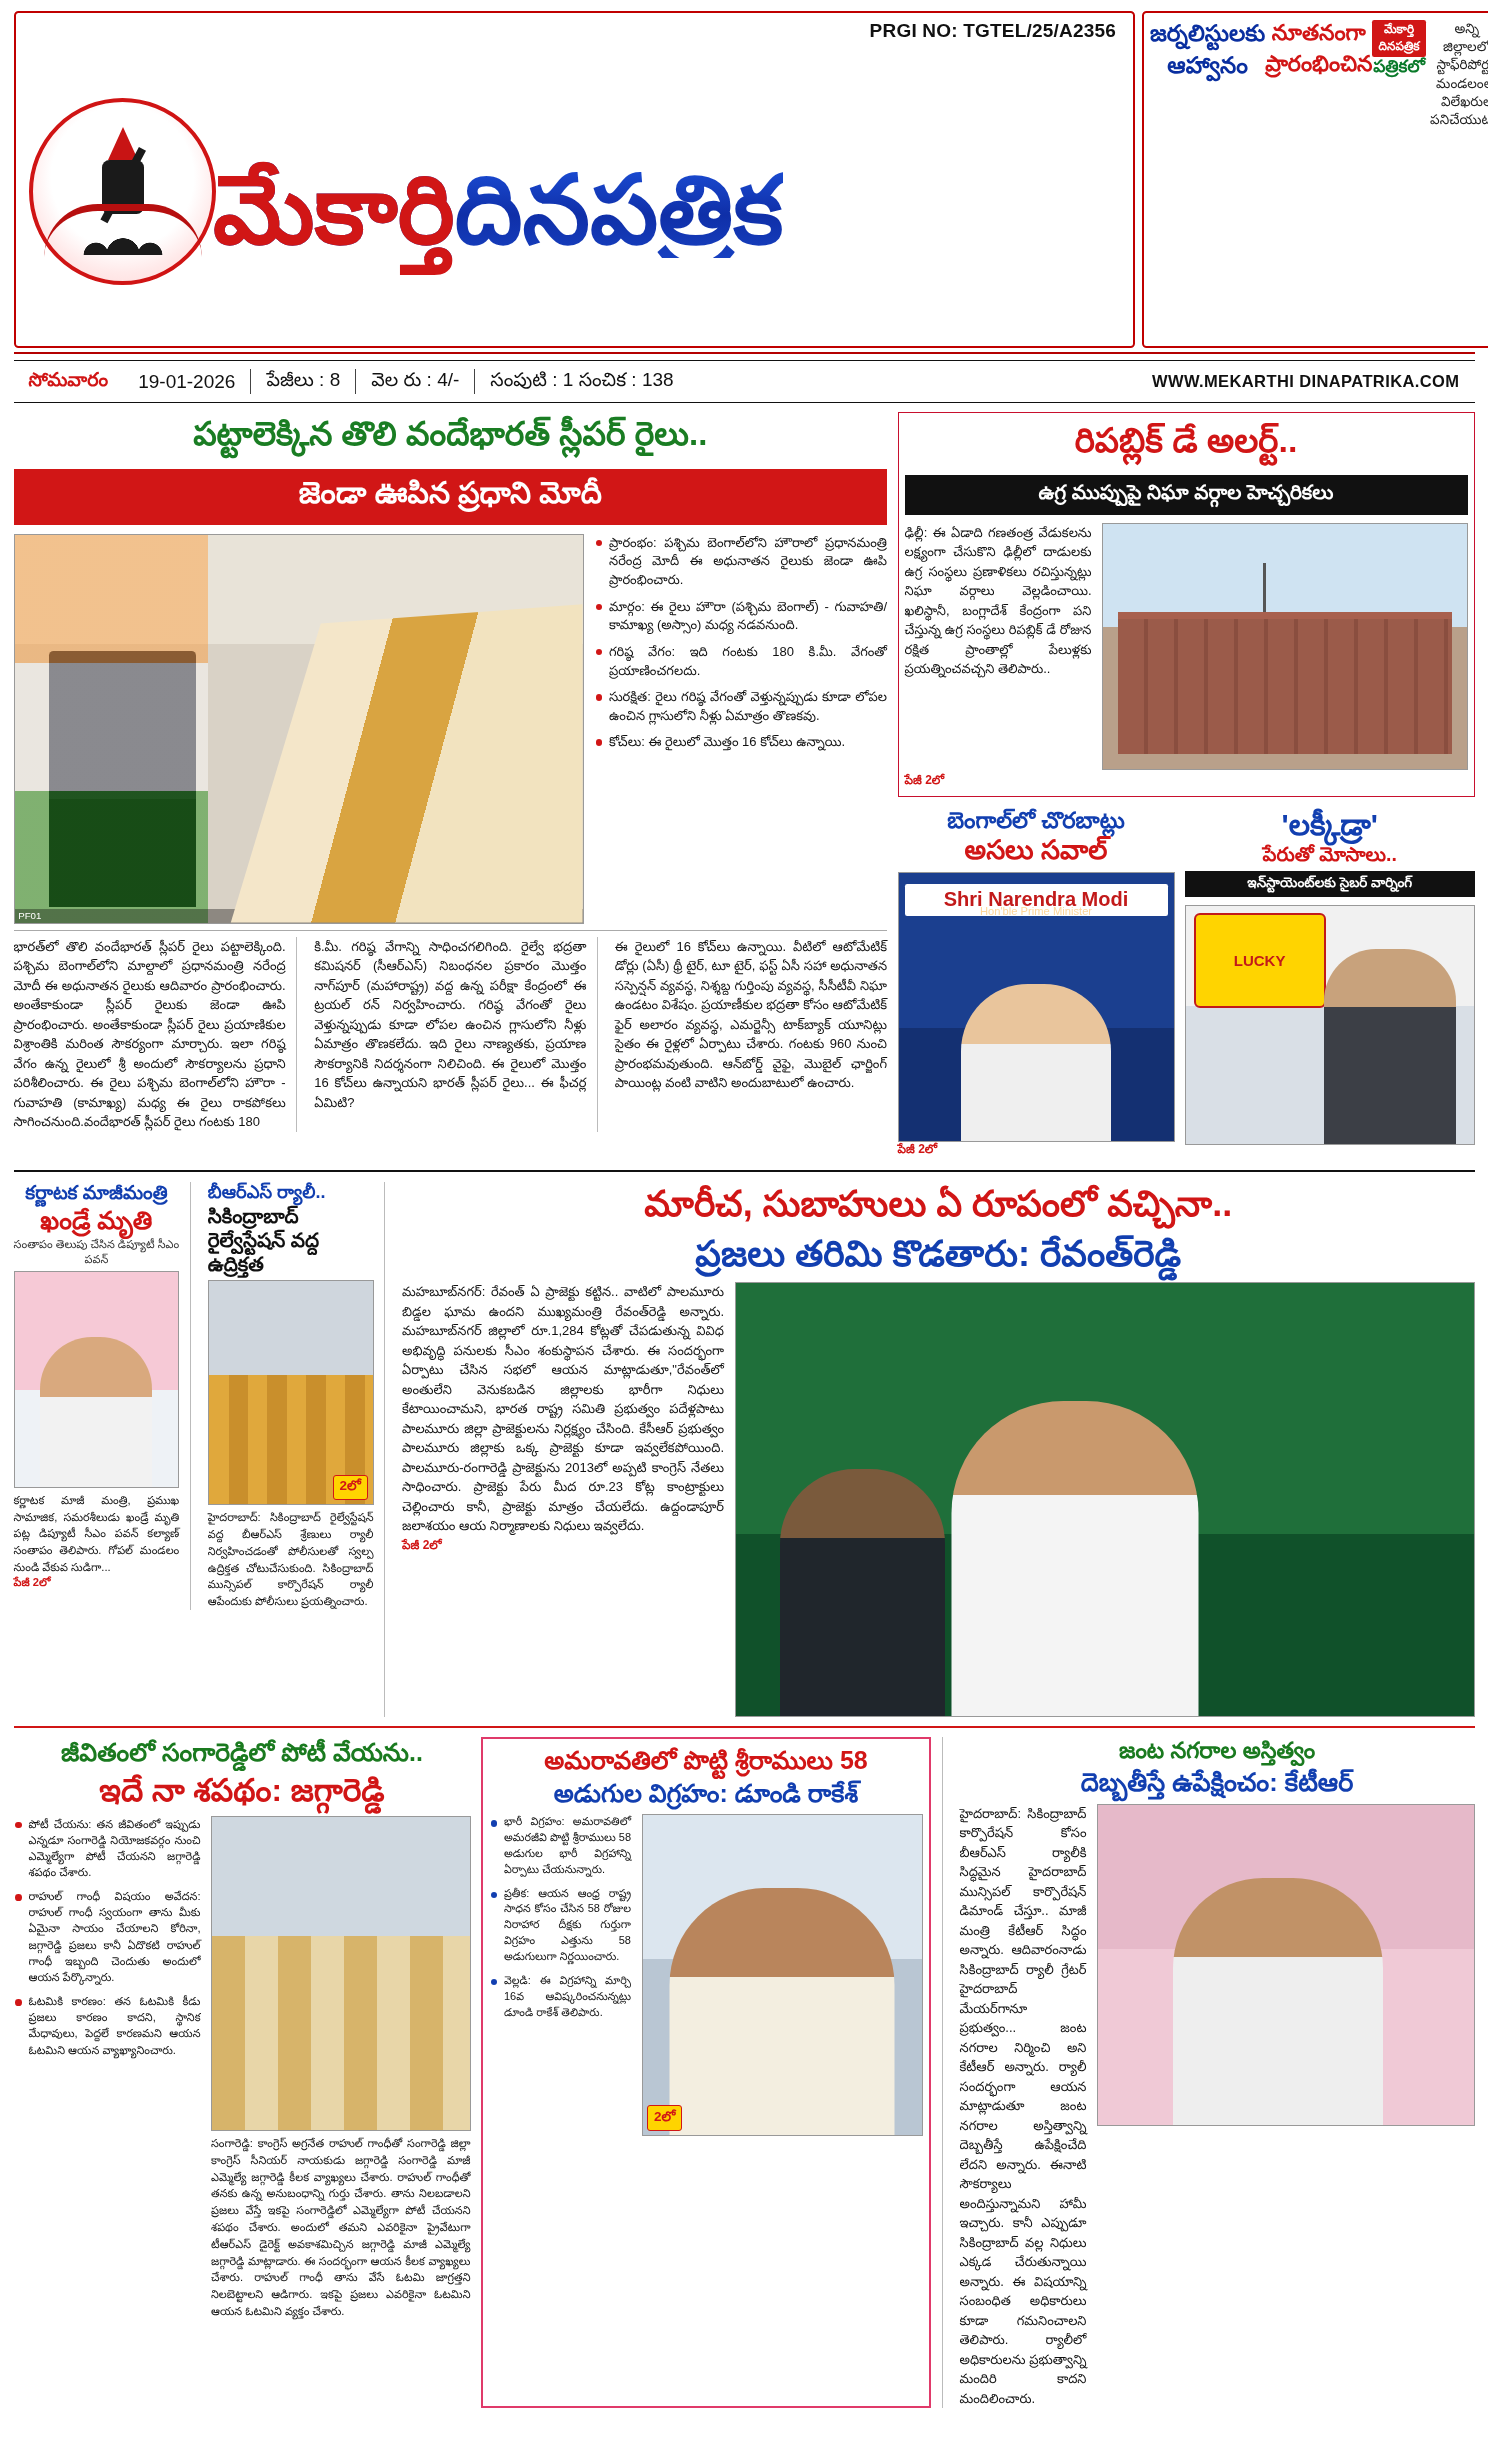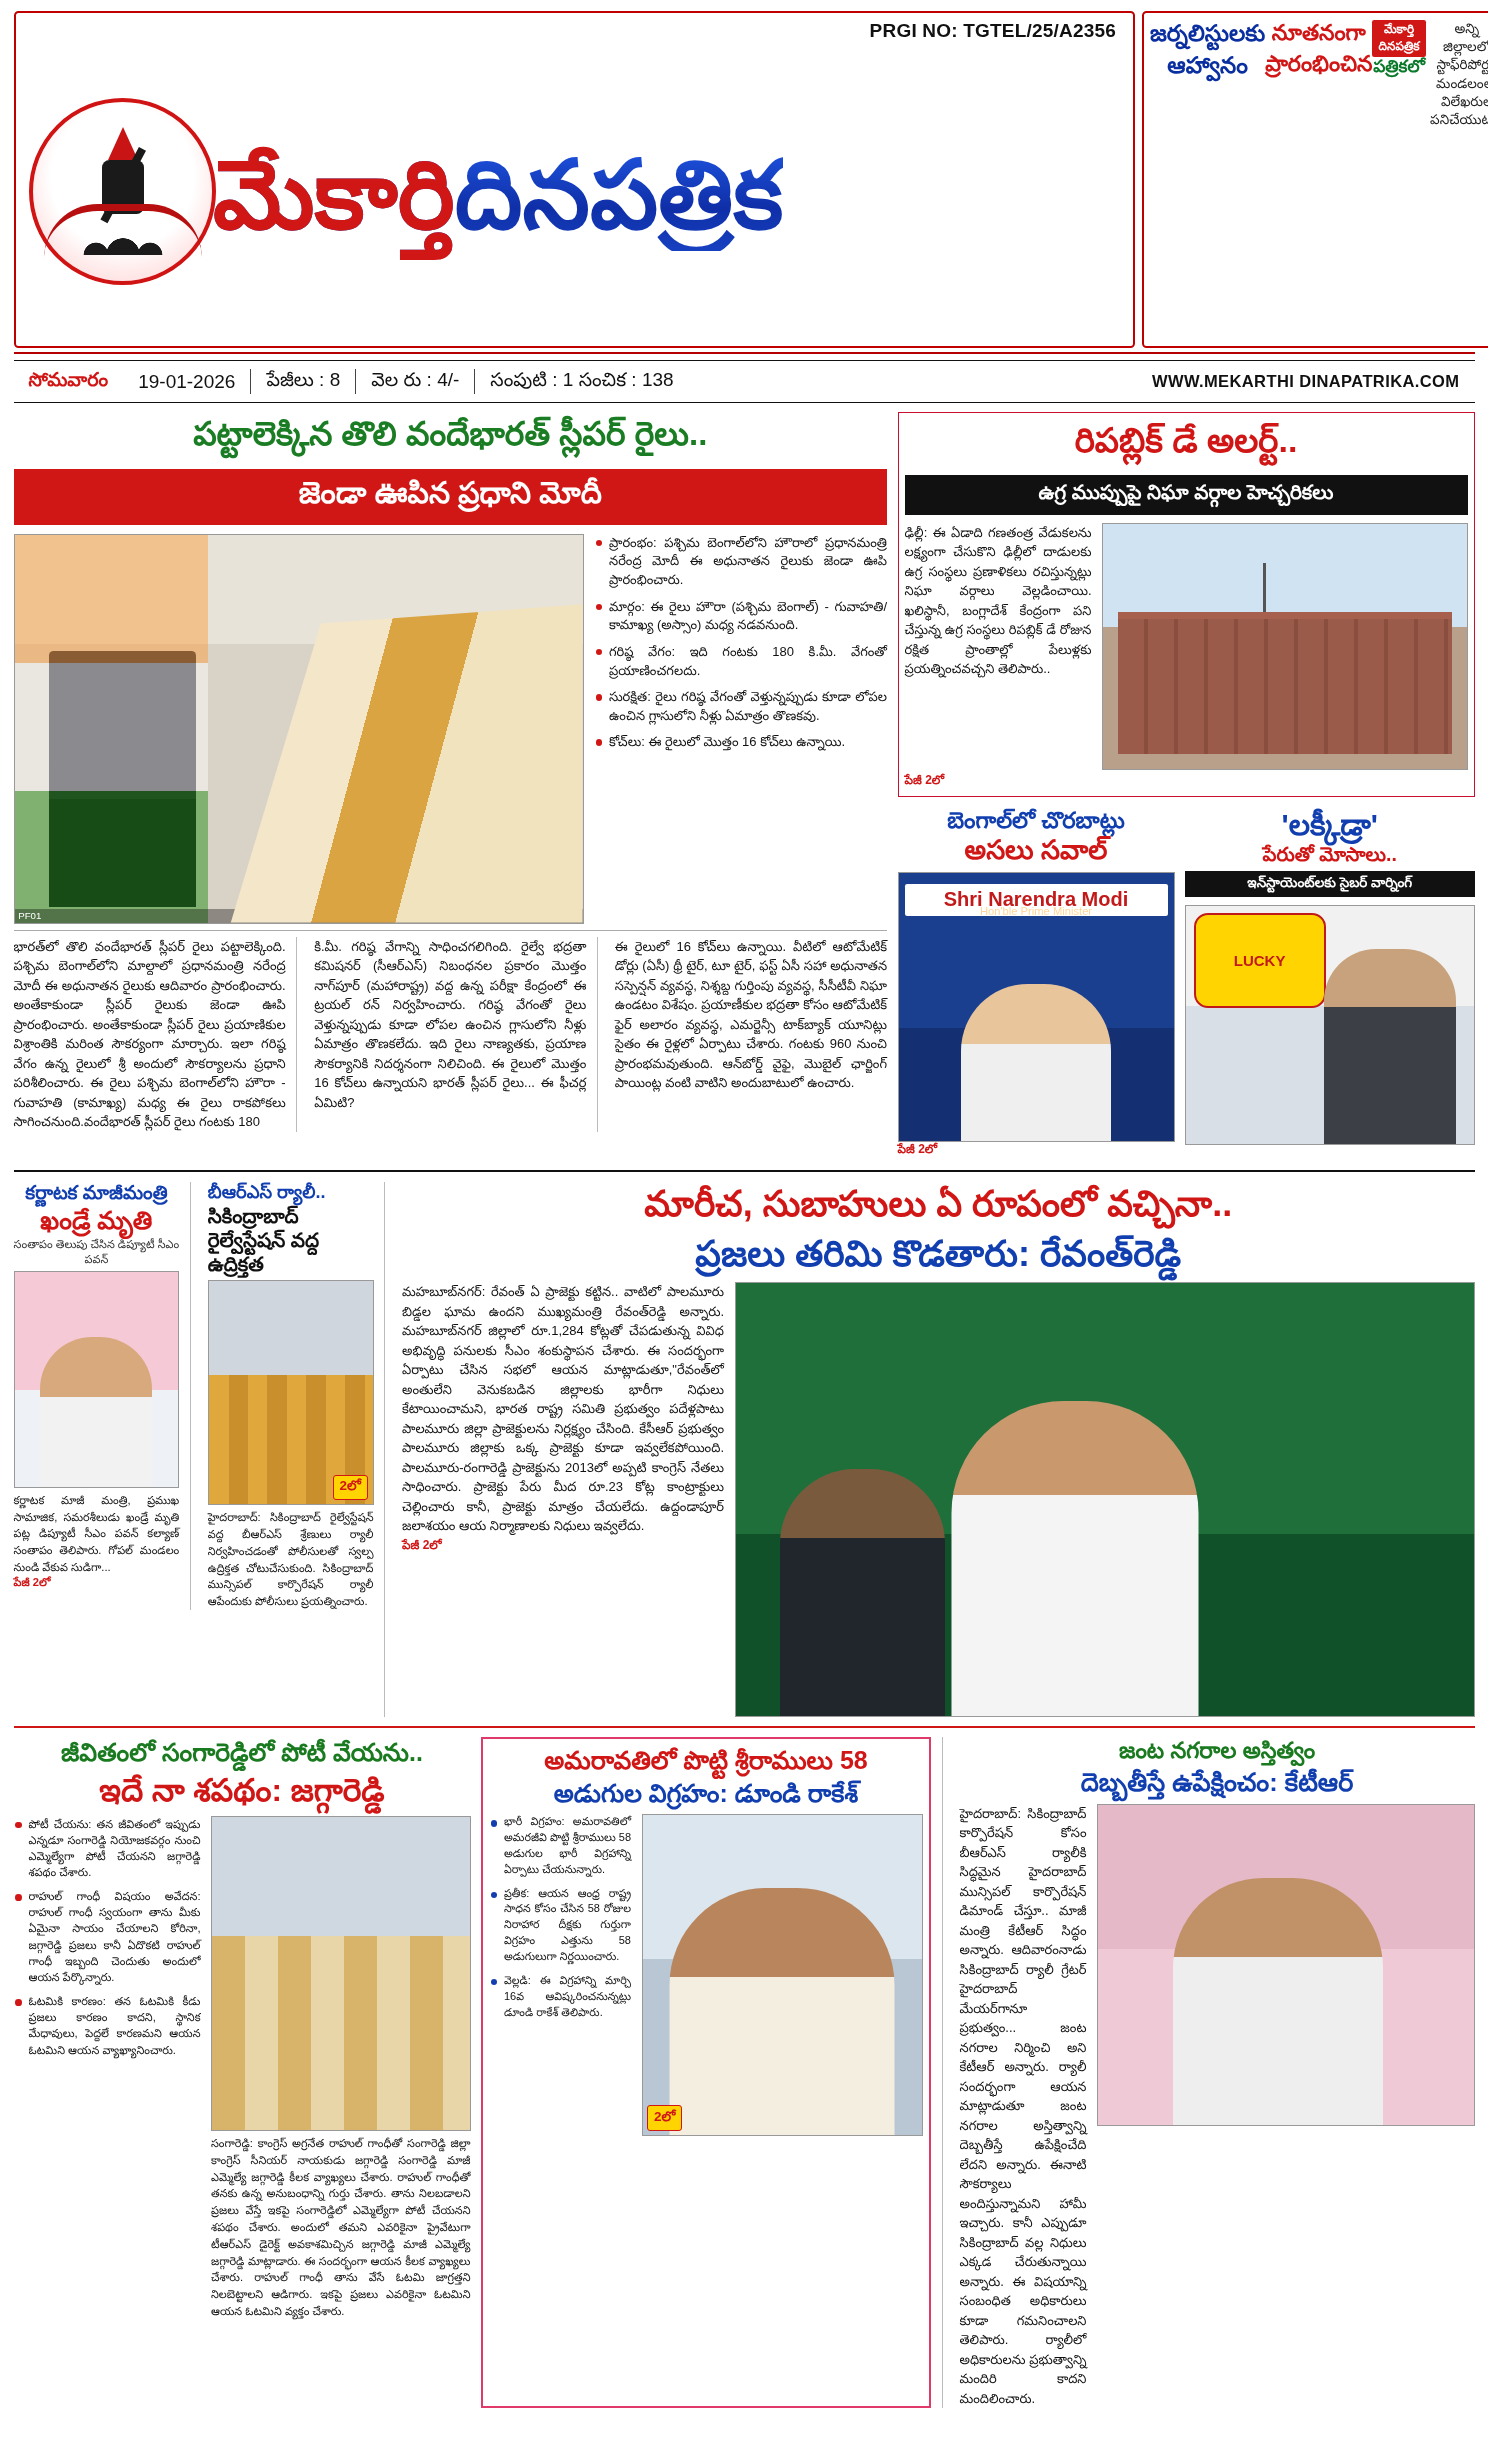--- a/index.html
+++ b/index.html
@@ -92,22 +92,21 @@
     line-height:1;
     font-weight:bold;
     white-space:nowrap;
     background:linear-gradient(180deg,#1c4fd8 0%, #0f2fa8 55%, #1740c0 100%);
     -webkit-background-clip:text;
     background-clip:text;
     color:transparent;
     text-shadow:none;
     padding-left:7.5px;
     position:relative;
-    top:21px;
-    font-family:Liberation Mono, monospace;
+    top:28px;
   }
   .title-te .red { color:#d11616; -webkit-text-fill-color:#d11616; }
 
   .mh-right {
     flex:1 1 auto;
     border:2.2px solid #c00000;
     border-radius:4.5px;
     height:337px;
     padding:7.5px 6px;
     text-align:center;
@@ -237,21 +236,21 @@
     border-radius:67px 67px 0 0;
   }
 
   .ph-lucky {
     height:240px;
     background:linear-gradient(180deg,#f1f1f1 0 42%, #d9dfe6 42% 100%);
     position:relative;
   }
   .ph-lucky .tag{
     position:absolute; left:7.5px; top:7.5px; width:46%; height:40%;
-    background:#ffd400; border:2.2px solid #c21a1a; border-radius:14px;
+    background:#ffd400; border:2.2px solid #c21a1a; border-radius:6px;
     color:#c21a1a; font-weight:bold; font-size:15px; display:flex;
     align-items:center; justify-content:center; text-align:center;
   }
   .ph-lucky .officer{
     position:absolute; right:6%; bottom:0; width:46%; height:82%;
     background:linear-gradient(180deg,#c8a27c 0 30%, #3c3f46 30% 100%);
     border-radius:52px 52px 0 0;
   }
 
   .ph-pawan{

